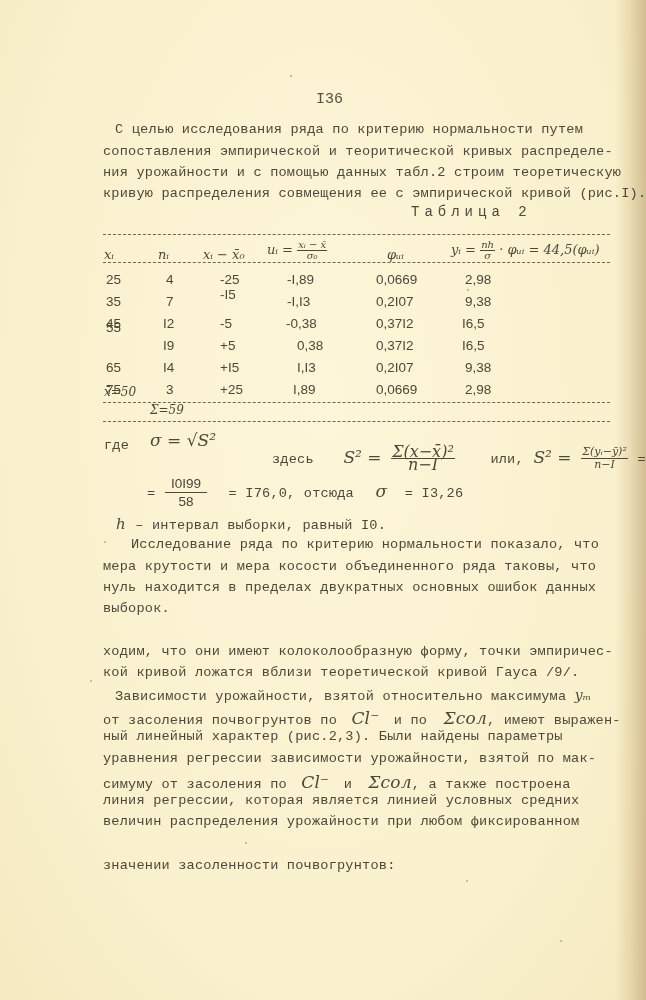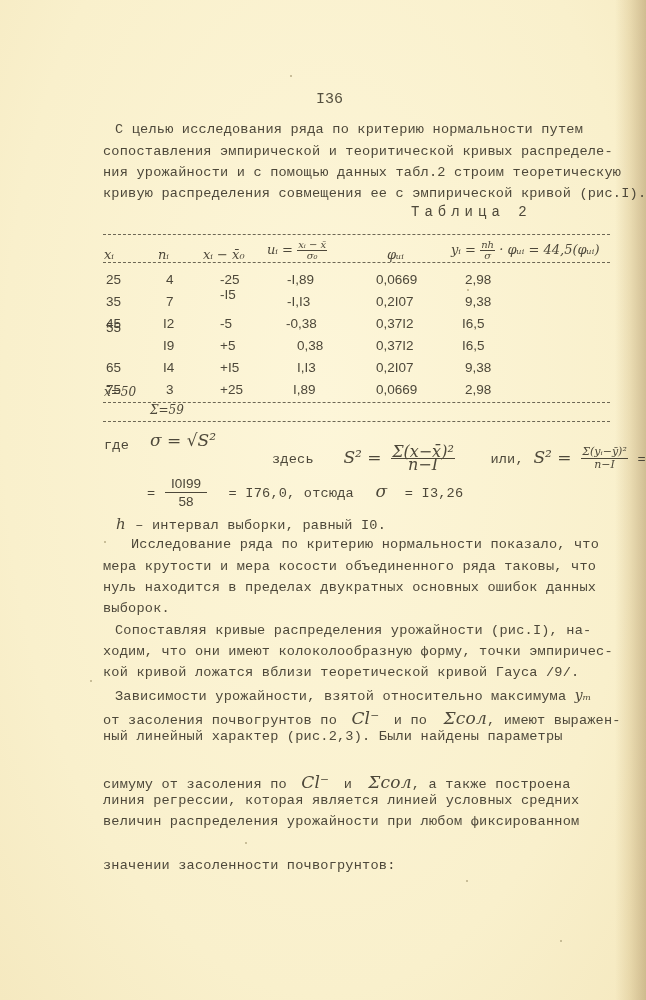--- a/index.html
+++ b/index.html
@@ -222,35 +222,35 @@
       <span class="math" style="font-size:15px;">h</span>
       <span class="txt">– интервал выборки, равный I0.</span>
     </div>
   </div>
 
   <div class="abs txt indent" style="top:537px;margin-left:16px;">Исследование ряда по критерию нормальности показало, что</div>
   <div class="abs txt para-line" style="top:559px;">мера крутости и мера косости объединенного ряда таковы, что</div>
   <div class="abs txt para-line" style="top:580px;">нуль находится в пределах двукратных основных ошибок данных</div>
   <div class="abs txt para-line" style="top:601px;">выборок.</div>
 
-  <div class="abs txt indent" style="top:623px;">Сопоставляя кривые распределения урожайности (рис.I), на-</div>
   <div class="abs txt para-line" style="top:644px;">ходим, что они имеют колоколообразную форму, точки эмпиричес-</div>
   <div class="abs txt para-line" style="top:665px;">кой кривой ложатся вблизи теоретической кривой Гауса /9/.</div>
 
   <div class="abs txt indent" style="top:687px;">
     <span>Зависимости урожайности, взятой относительно максимума</span>
     <span class="math" style="font-size:14px;">yₘ</span>
   </div>
   <div class="abs txt para-line" style="top:708px;">
     <span>от засоления почвогрунтов по</span>
     <span class="math" style="margin:0 6px;">Cl⁻</span>
     <span>и по</span>
     <span class="math" style="margin-left:8px;">Σсол</span><span>, имеют выражен-</span>
   </div>
   <div class="abs txt para-line" style="top:729px;">ный линейный характер (рис.2,3). Были найдены параметры</div>
+  <div class="abs txt para-line" style="top:751px;">уравнения регрессии зависимости урожайности, взятой по мак-</div>
   <div class="abs txt para-line" style="top:772px;">
     <span>симуму от засоления по</span>
     <span class="math" style="margin:0 6px;">Cl⁻</span>
     <span>и</span>
     <span class="math" style="margin-left:8px;">Σсол</span><span>, а также построена</span>
   </div>
   <div class="abs txt para-line" style="top:793px;">линия регрессии, которая является линией условных средних</div>
   <div class="abs txt para-line" style="top:814px;">величин распределения урожайности при любом фиксированном</div>
   <div class="abs txt para-line" style="top:835px;margin-top:23px;">значении засоленности почвогрунтов:</div>
 

